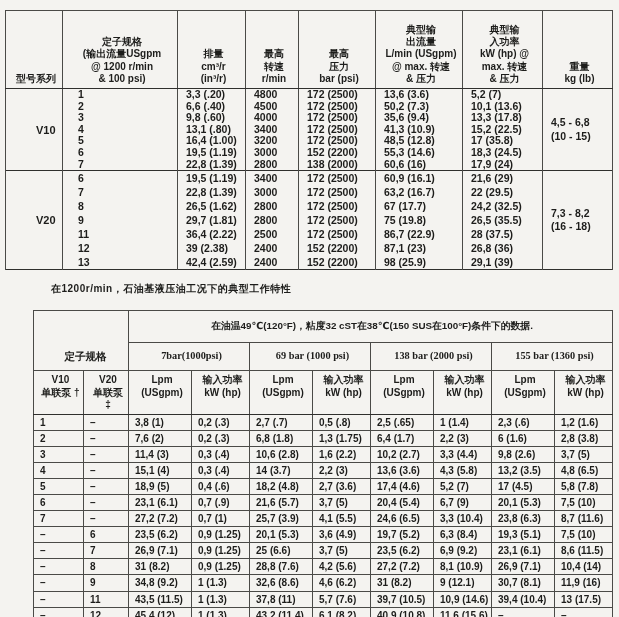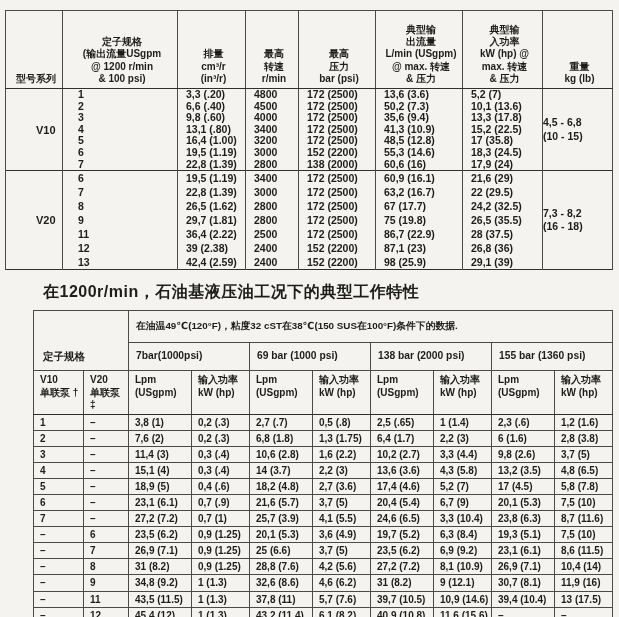--- a/index.html
+++ b/index.html
@@ -34,44 +34,44 @@
   .spec tbody.group{border-top:1.5px solid #2f2f2d;}
   .spec tbody.group:last-child{border-bottom:1.5px solid #2f2f2d;}
   .spec tbody.group:first-of-type td.spec-cell{line-height:11.6px;}
   .spec tbody.group:last-of-type td.spec-cell{line-height:14px;}
   .spec td.spec-cell{padding-left:8px;white-space:nowrap;}
   .spec td.rotor-cell{padding-left:15px;}
   .spec td.model-cell{
     vertical-align:middle;padding-left:30px;font-size:11px;white-space:nowrap;
   }
   .spec td.weight-cell{
-    vertical-align:middle;padding-left:0;font-size:10.5px;
+    vertical-align:middle;padding-left:8px;font-size:10.5px;
     white-space:pre-line;line-height:1.3;
   }
 
   
   .perf-title{
-    position:absolute;left:43px;top:282px;
-    font-size:16px;font-weight:700;letter-spacing:.5px;
+    position:absolute;left:51px;top:282px;
+    font-size:10px;font-weight:700;letter-spacing:.5px;
     white-space:nowrap;
   }
 
   
   .perf{
     position:absolute;left:33px;top:310px;width:579px;
     border:1.5px solid #3f3f3d;
   }
   .perf th,.perf td{border:1px solid #4a4a47;}
   .perf thead th{
-    text-align:left;font-size:10px;line-height:1.25;
+    text-align:center;font-size:10px;line-height:1.25;
     white-space:pre-line;vertical-align:middle;
   }
   .perf th.note-cell{padding:4px 4px 4px 7px;height:23px;font-size:9.8px;}
   .perf th.stator-cell{vertical-align:bottom;padding:0 0 7px 9px;font-size:10.5px;}
-  .perf th.pressure-cell{padding:3px 2px 3px 7px;height:21px;font-size:10.3px;white-space:nowrap;}
+  .perf th.pressure-cell{padding:3px 2px 3px 7px;height:21px;font-size:10.3px;white-space:nowrap;font-family:Liberation Serif, serif;}
   .perf tr.subhead th{
     border-bottom:1.5px solid #2f2f2d;
     vertical-align:top;padding:3px 2px 2px 6px;height:28px;
   }
   .perf tbody td{
     font-size:10px;line-height:15.1px;height:15.1px;
     padding-left:6px;white-space:nowrap;
   }
 </style>
 </head>

